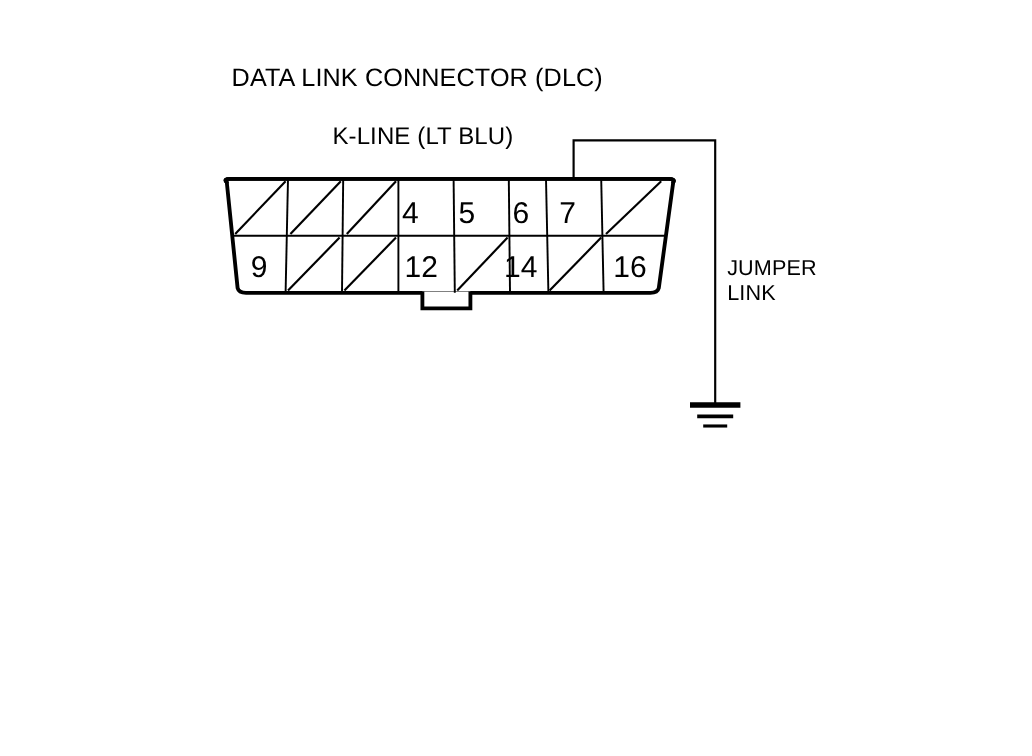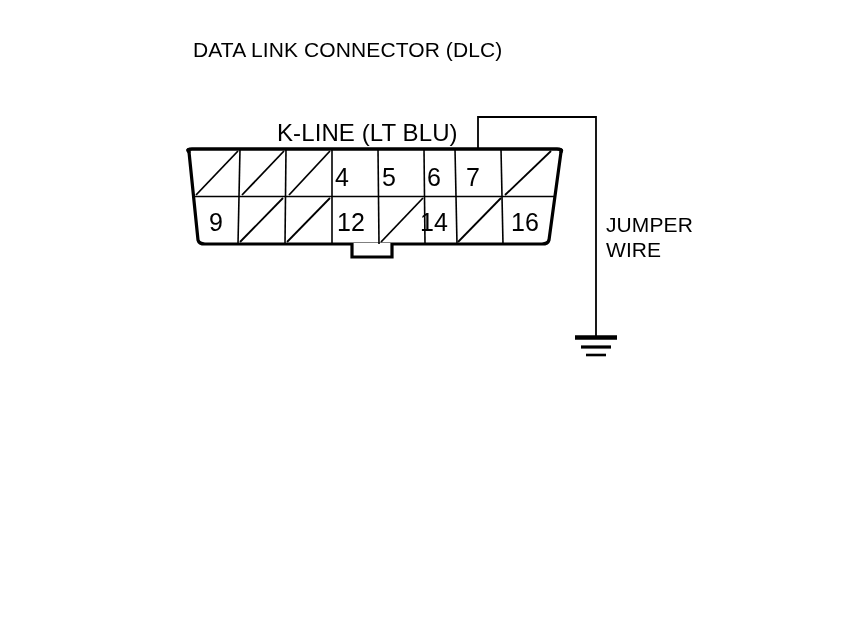--- a/index.html
+++ b/index.html
@@ -16,34 +16,34 @@
     overflow: hidden;
   }
   .label {
     position: absolute;
     color: #000000;
     white-space: pre;
     line-height: 1.18;
   }
   #title-label {
     left: 193px;
-    top: 38px;
+    top: 54px;
     font-size: 21px;
     letter-spacing: 0.1px;
   }
   #kline-label {
     left: 277px;
-    top: 119px;
-    font-size: 24px;
+    top: 103px;
+    font-size: 20px;
     letter-spacing: 0.1px;
   }
   #jumper-label {
     left: 606px;
     top: 213px;
-    font-size: 21px;
+    font-size: 18px;
     letter-spacing: 0.1px;
   }
   #caption-label {
     left: 184px;
     top: 384px;
     font-size: 21px;
     letter-spacing: 0.1px;
   }
   #diagram-svg {
     position: absolute;
@@ -58,21 +58,21 @@
 </style>
 </head>
 <body>
 
 <div id="stage">
 
   <div class="label" id="title-label">DATA LINK CONNECTOR (DLC)</div>
 
   <div class="label" id="kline-label">K-LINE (LT BLU)</div>
 
-  <div class="label" id="jumper-label"><span>JUMPER</span><br><span>WIRE</span></div>
+  <div class="label" id="jumper-label"><span>JUMPER</span><br><span>LINK</span></div>
 
 
   <svg id="diagram-svg" width="860" height="630" viewBox="0 0 860 630">
 
     <path id="connector-outline" d="M 189,152
              Q 186,149 192,149
              L 557,149
              Q 563,149 561,152
              L 549,240
              Q 548,244 542,244

